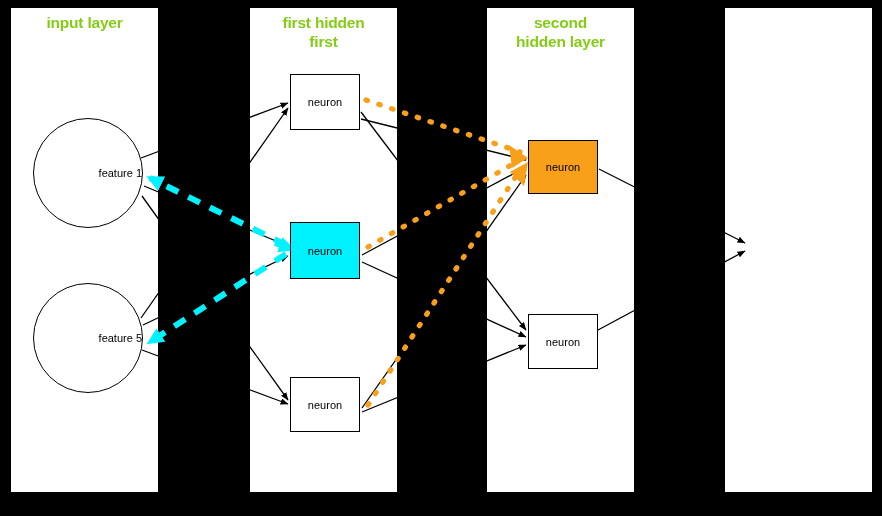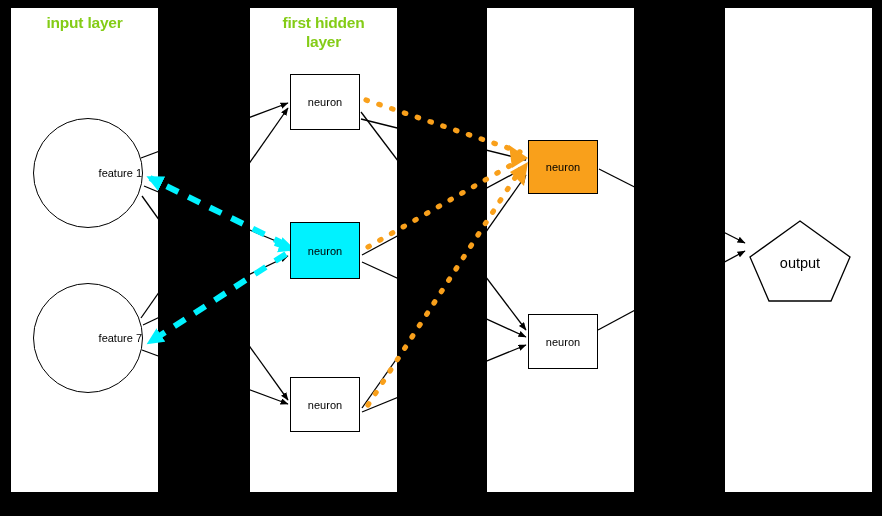--- a/index.html
+++ b/index.html
@@ -102,21 +102,25 @@
   <div class="layer-col" id="col-input"></div>
   <div class="layer-col" id="col-hidden1"></div>
   <div class="layer-col" id="col-hidden2"></div>
   <div class="layer-col" id="col-output"></div>
 
   <div class="layer-title" id="title-input">
     <span>input layer</span>
   </div>
   <div class="layer-title" id="title-hidden1">
     <span>first hidden</span><br>
-    <span>layer</span>
+    <span>first</span>
+  </div>
+  <div class="layer-title" id="title-hidden2">
+    <span>second</span><br>
+    <span>hidden layer</span>
   </div>
 
   <svg id="wires" viewBox="0 0 882 516">
     <defs>
       <marker id="arrowBlack" markerWidth="9" markerHeight="9" refX="7.5" refY="3.2" orient="auto" markerUnits="userSpaceOnUse">
         <path d="M0,0 L8,3.2 L0,6.4 z" fill="#000000"></path>
       </marker>
       <marker id="arrowCyan" markerWidth="22" markerHeight="22" refX="13" refY="8" orient="auto" markerUnits="userSpaceOnUse">
         <path d="M0,0 L17,8 L0,16 z" fill="#00F2FF"></path>
       </marker>
@@ -162,40 +166,34 @@
     <g fill="#F9A01B" stroke="none">
       <path d="M509,145 L528,158 L512,168 z"></path>
       <path d="M510,172 L528,162 L524,186 z"></path>
     </g>
   </svg>
 
   <div class="node circle-node" style="left:33px; top:118px; width:110px; height:110px;">
     <span class="node-label">feature 1</span>
   </div>
   <div class="node circle-node" style="left:33px; top:283px; width:110px; height:110px;">
-    <span class="node-label">feature 7</span>
+    <span class="node-label">feature 5</span>
   </div>
 
   <div class="node" style="left:290px; top:74px; width:70px; height:56px;">
     <span class="node-label">neuron</span>
   </div>
   <div class="node cyan-node" style="left:290px; top:222px; width:70px; height:57px;">
     <span class="node-label">neuron</span>
   </div>
   <div class="node" style="left:290px; top:377px; width:70px; height:55px;">
     <span class="node-label">neuron</span>
   </div>
 
   <div class="node orange-node" style="left:528px; top:140px; width:70px; height:54px;">
     <span class="node-label">neuron</span>
   </div>
   <div class="node" style="left:528px; top:314px; width:70px; height:55px;">
     <span class="node-label">neuron</span>
   </div>
 
-  <div class="pentagon-node" style="left:748px; top:219px; width:104px; height:84px;">
-    <svg width="104" height="84" viewBox="0 0 104 84">
-      <polygon points="52,2 102,38 83,82 21,82 2,38" fill="#ffffff" stroke="#000000" stroke-width="1.3"></polygon>
-    </svg>
-    <span class="node-label" style="margin-top:4px;">output</span>
-  </div>
 
 </div>
 
 </body></html>

